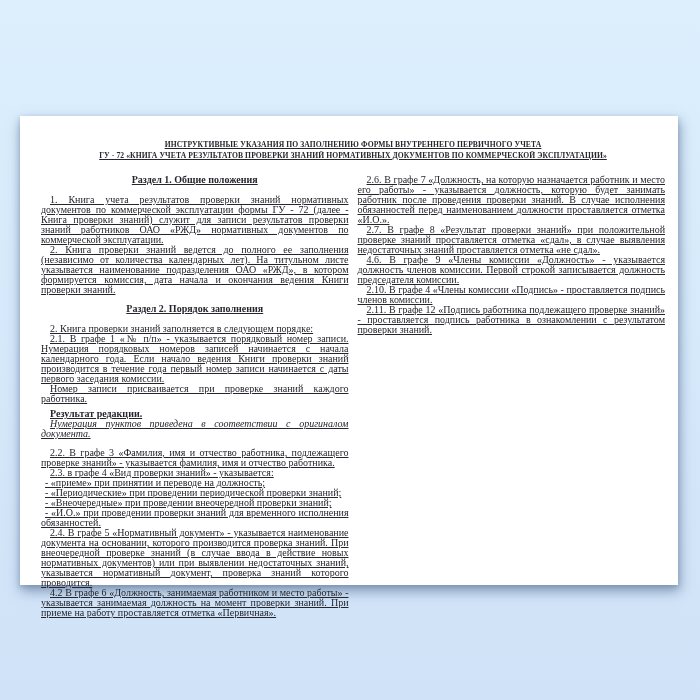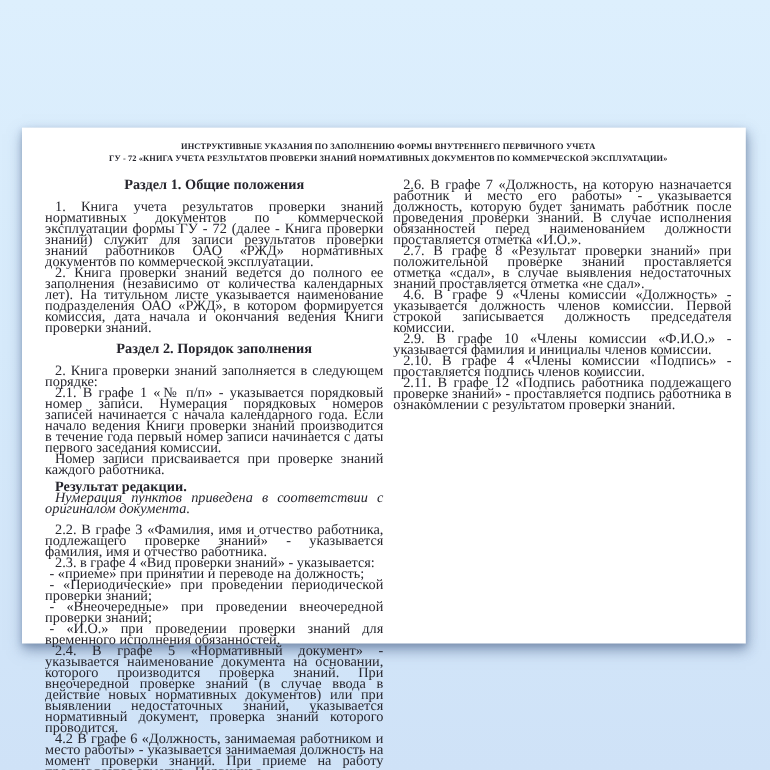--- a/index.html
+++ b/index.html
@@ -14,30 +14,31 @@
   body{
     width:700px;height:700px;overflow:hidden;
     background:linear-gradient(180deg,var(--bg-top) 0%,var(--bg-mid) 45%,var(--bg-bottom) 100%);
     font-family:"Liberation Serif","DejaVu Serif",serif;
     color:var(--ink);
   }
   .sheet{
     position:absolute;left:20px;top:116px;width:658px;height:469px;
     background:var(--page);
     box-shadow:0 6px 12px rgba(96,120,155,.50), 0 2px 4px rgba(96,120,155,.35), 3px 5px 10px rgba(96,120,155,.30);
-    padding:11px 13px 0 21px;
+    padding:23px 13px 0 21px;
+    text-decoration:underline;
   }
   .doc-title{
     text-align:center;font-weight:bold;
     font-size:7.6px;line-height:11px;
     letter-spacing:.1px;
   }
   .cols{display:flex;gap:9px;margin-top:14px;}
   .col{flex:1 1 0;min-width:0;text-align:justify;}
-  .col p{margin:0;font-size:13px;line-height:10px;text-indent:9px;}
+  .col p{margin:0;font-size:10px;line-height:10px;text-indent:9px;}
   .heading{
     text-align:center;font-weight:bold;text-indent:0 !important;
     margin:0 0 10px 0 !important;
   }
   .heading.later{margin-top:9px !important;}
   .note-b{font-weight:bold;margin-top:5px !important;}
   .note-i{font-style:italic;margin-bottom:9px !important;}
   .bullet{text-indent:4px !important;}
 </style>
 </head>
@@ -69,19 +70,18 @@
       <p class="bullet">- «Внеочередные» при проведении внеочередной проверки знаний;</p>
       <p class="bullet">- «И.О.» при проведении проверки знаний для временного исполнения обязанностей.</p>
       <p class="para">2.4. В графе 5 «Нормативный документ» - указывается наименование документа на основании, которого производится проверка знаний. При внеочередной проверке знаний (в случае ввода в действие новых нормативных документов) или при выявлении недостаточных знаний, указывается нормативный документ, проверка знаний которого проводится.</p>
       <p class="para">4.2 В графе 6 «Должность, занимаемая работником и место работы» - указывается занимаемая должность на момент проверки знаний. При приеме на работу проставляется отметка «Первичная».</p>
     </div>
 
     <div class="col">
       <p class="para">2.6. В графе 7 «Должность, на которую назначается работник и место его работы» - указывается должность, которую будет занимать работник после проведения проверки знаний. В случае исполнения обязанностей перед наименованием должности проставляется отметка «И.О.».</p>
       <p class="para">2.7. В графе 8 «Результат проверки знаний» при положительной проверке знаний проставляется отметка «сдал», в случае выявления недостаточных знаний проставляется отметка «не сдал».</p>
       <p class="para">4.6. В графе 9 «Члены комиссии «Должность» - указывается должность членов комиссии. Первой строкой записывается должность председателя комиссии.</p>
-      <p class="para">2.9. В графе 10 «Члены комиссии «Ф.И.О.» - указывается фамилия и инициалы членов комиссии.</p>
       <p class="para">2.10. В графе 4 «Члены комиссии «Подпись» - проставляется подпись членов комиссии.</p>
       <p class="para">2.11. В графе 12 «Подпись работника подлежащего проверке знаний» - проставляется подпись работника в ознакомлении с результатом проверки знаний.</p>
     </div>
 
   </div>
 </div>
 
 </body></html>

